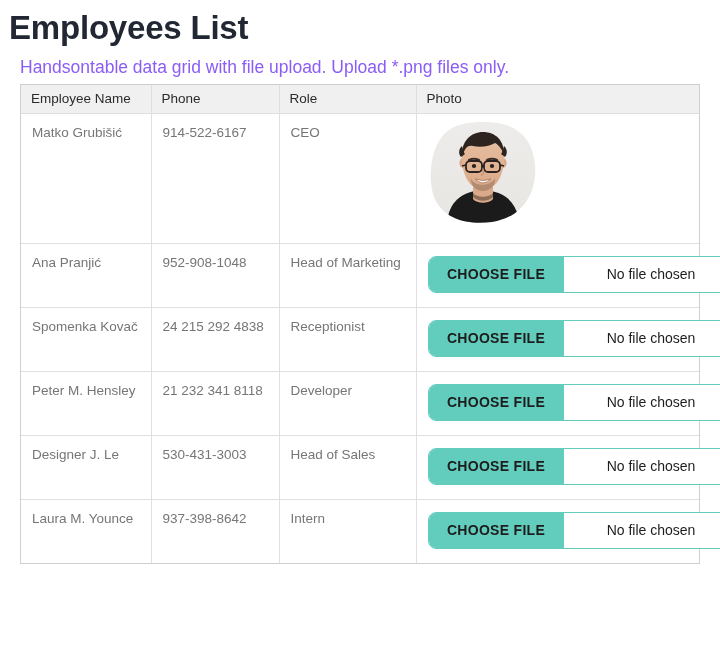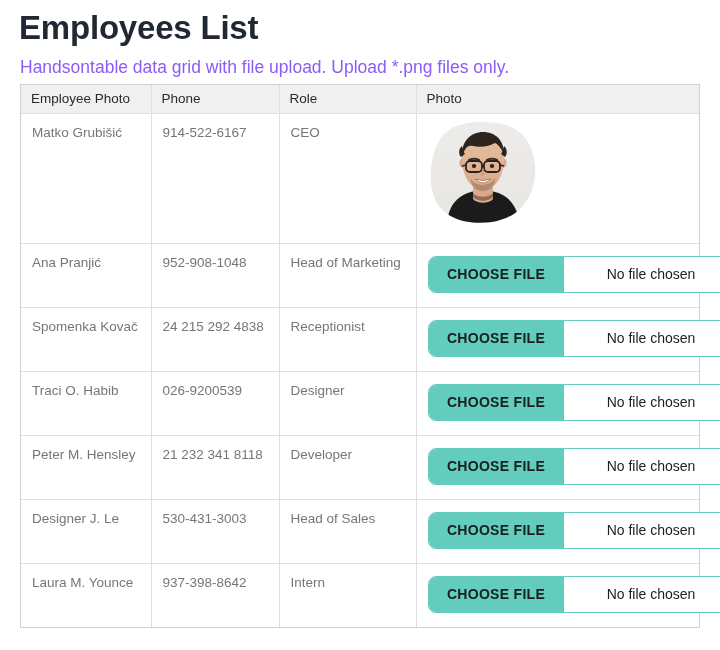--- a/index.html
+++ b/index.html
@@ -15,21 +15,21 @@
     -webkit-font-smoothing: antialiased;
   }
   .page {
     position: relative;
     width: 720px;
     height: 650px;
     box-sizing: border-box;
   }
   .page-title {
     position: absolute;
-    left: 19px;
+    left: 9px;
     top: 8px;
     font-size: 33px;
     line-height: 40px;
     font-weight: 600;
     color: #222833;
     letter-spacing: -0.2px;
     white-space: nowrap;
   }
   .page-subtitle {
     position: absolute;
@@ -166,21 +166,21 @@
     <table class="ht">
       <colgroup>
         <col class="col-name">
         <col class="col-phone">
         <col class="col-role">
         <col class="col-photo">
       </colgroup>
       <thead>
         <tr>
           <th>
-              <span class="hlabel">Employee Photo</span>
+              <span class="hlabel">Employee Name</span>
             </th>
           <th>
               <span class="hlabel">Phone</span>
             </th>
           <th>
               <span class="hlabel">Role</span>
             </th>
           <th>
               <span class="hlabel">Photo</span>
             </th>
@@ -289,39 +289,20 @@
           <td class="photo-cell">
             <div class="file-cell-inner">
               <div class="file-input">
                 <button class="file-btn">CHOOSE FILE</button>
                 <span class="file-status">No file chosen</span>
               </div>
             </div>
           </td>
         </tr>
 
-        <tr>
-          <td>
-              <span class="cell">Traci O. Habib</span>
-            </td>
-          <td>
-              <span class="cell">026-9200539</span>
-            </td>
-          <td>
-              <span class="cell">Designer</span>
-            </td>
-          <td class="photo-cell">
-            <div class="file-cell-inner">
-              <div class="file-input">
-                <button class="file-btn">CHOOSE FILE</button>
-                <span class="file-status">No file chosen</span>
-              </div>
-            </div>
-          </td>
-        </tr>
 
         <tr>
           <td>
               <span class="cell">Peter M. Hensley</span>
             </td>
           <td>
               <span class="cell">21 232 341 8118</span>
             </td>
           <td>
               <span class="cell">Developer</span>

